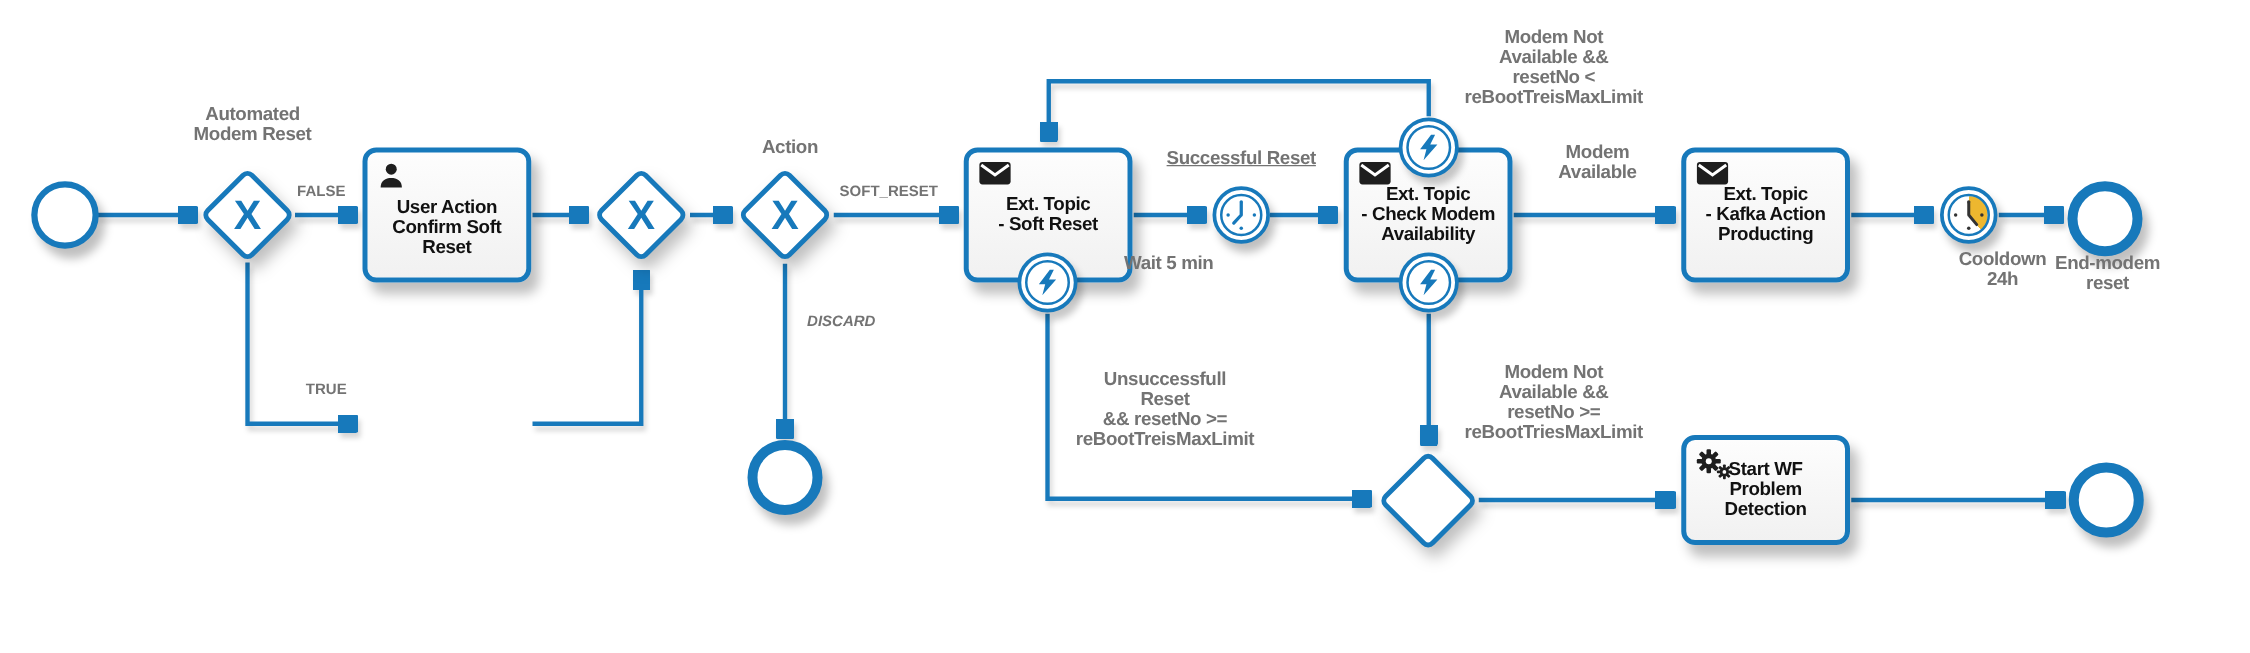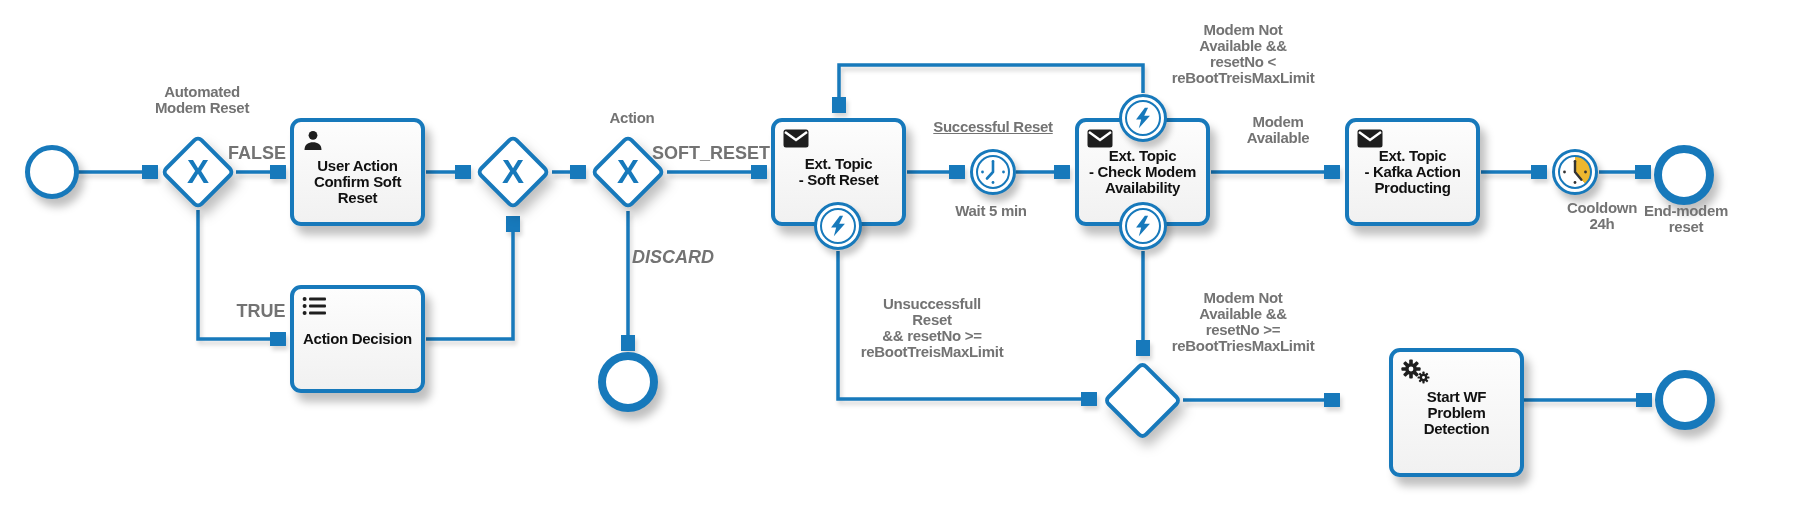--- a/index.html
+++ b/index.html
@@ -60,21 +60,21 @@
   .boundary { position:absolute; width:48px; height:48px; border:3px solid #1779BB;
     border-radius:50%; background:#fff; z-index:4;
     box-shadow:4px 6px 6px rgba(0,0,0,.22);
     display:flex; align-items:center; justify-content:center; }
   .boundary .ring { position:absolute; inset:3px; border:2px solid #1779BB; border-radius:50%; }
 
   
   .lbl { position:absolute; transform:translateX(-50%);
     font-size:15px; font-weight:700; letter-spacing:-.3px; line-height:16px;
     text-align:center; white-space:pre-line; color:#737373; z-index:5; }
-  .lbl.small { font-size:18px; line-height:14px; letter-spacing:0; }
+  .lbl.small { font-size:12px; line-height:14px; letter-spacing:0; }
 </style>
 </head>
 <body>
 
 <div id="canvas">
 
   <svg id="edges" width="1800" height="522">
     <defs>
       <marker id="arr" markerUnits="strokeWidth" markerWidth="4.6" markerHeight="4" refX="4.2" refY="2" orient="auto">
         <path d="M0,0 L4.6,2 L0,4 Z" fill="#1779BB"></path>
@@ -116,33 +116,20 @@
       <svg width="22" height="22" viewBox="0 0 22 22">
           <circle cx="11" cy="6.3" r="4.4" fill="#1E1E1E"></circle>
           <path d="M2.5,21 C2.5,15.3 6.5,13.3 11,13.3 C15.5,13.3 19.5,15.3 19.5,21 Z" fill="#1E1E1E"></path>
         </svg>
     </span>
     <div class="t-label">User Action
 Confirm Soft
 Reset</div>
   </div>
 
-  <div class="task" style="left:290px; top:285px;">
-    <span class="icon">
-      <svg width="26" height="20" viewBox="0 0 26 20" fill="#1E1E1E">
-          <circle cx="2.6" cy="3" r="2"></circle>
-          <rect x="7" y="1.4" width="17" height="3.2" rx="1"></rect>
-          <circle cx="2.6" cy="10" r="2"></circle>
-          <rect x="7" y="8.4" width="17" height="3.2" rx="1"></rect>
-          <circle cx="2.6" cy="17" r="2"></circle>
-          <rect x="7" y="15.4" width="17" height="3.2" rx="1"></rect>
-        </svg>
-    </span>
-    <div class="t-label">Action Decision</div>
-  </div>
 
   <div class="gw-wrap" style="left:475px; top:134px;">
     <div class="gw"></div>
     <div class="gw-x">X</div>
   </div>
 
   <div class="gw-wrap" style="left:590px; top:134px;">
     <div class="gw"></div>
     <div class="gw-x">X</div>
   </div>
@@ -180,21 +167,21 @@
       <g fill="#1779BB">
           <circle cx="20" cy="9.5" r="1.4"></circle>
           <circle cx="30.5" cy="20" r="1.4"></circle>
           <circle cx="20" cy="30.5" r="1.4"></circle>
           <circle cx="9.5" cy="20" r="1.4"></circle>
         </g>
       <path d="M20,20 L20,10.5 M20,20 L14,26.5" stroke="#1779BB" stroke-width="2.6" stroke-linecap="round" fill="none"></path>
     </svg>
   </div>
   <div class="lbl" style="left:993px; top:119px;text-decoration:underline;">Successful Reset</div>
-  <div class="lbl" style="left:991px; top:203px;text-align:center;">Wait 5 min</div>
+  <div class="lbl" style="left:935px; top:203px;text-align:center;">Wait 5 min</div>
 
   <div class="task" style="left:1075px; top:118px;">
     <span class="icon">
       <svg width="26" height="19" viewBox="0 0 26 19">
           <rect x="0.5" y="0.5" width="25" height="18" rx="2.5" fill="#1E1E1E"></rect>
           <path d="M2,3 L13,11 L24,3" stroke="#fff" stroke-width="2.4" fill="none"></path>
         </svg>
     </span>
     <div class="t-label">Ext. Topic
 - Check Modem
@@ -253,21 +240,21 @@
 24h</div>
 
   <div class="ev ev-end" style="left:1654px; top:145px;"></div>
   <div class="lbl" style="left:1686px; top:203px;text-align:center;">End-modem
 reset</div>
 
   <div class="gw-wrap big" style="left:1102px; top:360px;">
     <div class="gw"></div>
   </div>
 
-  <div class="task" style="left:1345px; top:348px; height:129px;margin-left:44px;">
+  <div class="task" style="left:1345px; top:348px; height:88px;">
     <span class="icon">
       <svg width="30" height="27" viewBox="0 0 30 27" fill="#1E1E1E">
         <g transform="translate(10,10)">
           <g>
             <rect x="-1.8" y="-9.6" width="3.6" height="4.6" rx="1"></rect>
             <rect x="-1.8" y="-9.6" width="3.6" height="4.6" rx="1" transform="rotate(45)"></rect>
             <rect x="-1.8" y="-9.6" width="3.6" height="4.6" rx="1" transform="rotate(90)"></rect>
             <rect x="-1.8" y="-9.6" width="3.6" height="4.6" rx="1" transform="rotate(135)"></rect>
             <rect x="-1.8" y="-9.6" width="3.6" height="4.6" rx="1" transform="rotate(180)"></rect>
             <rect x="-1.8" y="-9.6" width="3.6" height="4.6" rx="1" transform="rotate(225)"></rect>

